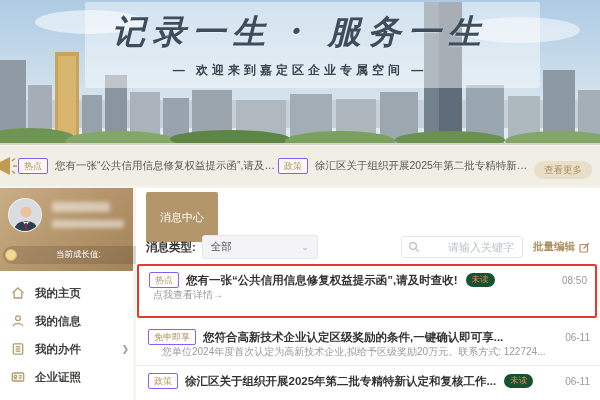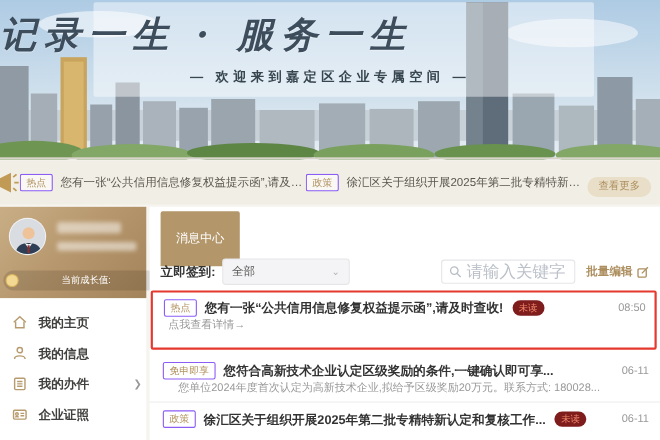--- a/index.html
+++ b/index.html
@@ -5,21 +5,21 @@
   * { margin:0; padding:0; box-sizing:border-box; }
   html,body { width:600px; height:400px; overflow:hidden; }
   body { font-family:"Liberation Sans","DejaVu Sans",sans-serif; background:#f6f4ef; }
   .page { position:relative; width:600px; height:400px; background:#f6f4ef; overflow:hidden; }
 
   
   .banner { position:absolute; left:0; top:0; width:600px; height:145px; overflow:hidden; }
   .banner svg.city { position:absolute; left:0; top:0; }
   .banner-overlay { position:absolute; left:85px; top:2px; width:455px; height:86px;
     background:rgba(255,255,255,0.45); border-radius:2px; }
-  .banner-title { position:absolute; left:0; top:10px; width:100%; text-align:left;
+  .banner-title { position:absolute; left:0; top:10px; width:100%; text-align:center;
     font-family:"DejaVu Serif","Liberation Serif",serif; font-style:italic; font-weight:bold;
     font-size:33px; letter-spacing:7px; color:#3d4d5c; text-shadow:0 1px 1px rgba(255,255,255,.4); }
   .banner-subtitle { position:absolute; left:0; top:62px; width:100%; text-align:center;
     font-size:12px; letter-spacing:4px; color:#37454f; font-weight:bold; }
 
   
   .notice-bar { position:absolute; left:0; top:146px; width:600px; height:40px;
     background:#f1eee6; display:flex; align-items:center; }
   .megaphone { flex:0 0 22px; margin-left:-4px; }
   .notice-item { display:flex; align-items:center; overflow:hidden; white-space:nowrap; }
@@ -67,37 +67,37 @@
   .filter-row { position:absolute; left:0; top:46px; width:464px; height:26px;
     display:flex; align-items:center; padding:0 10px; }
   .filter-label { font-size:11.5px; color:#333; font-weight:bold; white-space:nowrap; }
   .select { position:relative; margin-left:6px; width:116px; height:24px; background:#f4f4f6;
     border:1px solid #e6e6e9; border-radius:3px; display:flex; align-items:center;
     padding:0 8px; cursor:pointer; }
   .select-value { font-size:10.5px; color:#555; flex:1; }
   .select-chevron { color:#b0b4bb; font-size:9px; }
   .search-box { margin-left:auto; width:122px; height:22px; background:#fff; border:1px solid #e6e6e9;
     border-radius:3px; display:flex; align-items:center; padding:0 6px; }
-  .search-box input { border:none; outline:none; width:90px; font-size:15px; color:#555; background:transparent;text-align:right; }
+  .search-box input { border:none; outline:none; width:90px; font-size:11px; color:#555; background:transparent;text-align:right; }
   .search-box input::placeholder { color:#bcc1c9; }
   .batch-edit { margin-left:10px; display:flex; align-items:center; color:#ad8f5f; font-size:10.5px;
     font-weight:bold; white-space:nowrap; cursor:pointer; }
   .batch-edit svg { margin-left:4px; }
 
   
   .msg-list { position:absolute; left:0; top:76px; width:464px; }
   .msg { position:relative; padding:7px 10px 6px 12px; }
   .msg.hl { border:2px solid #e6392e; border-radius:2px; margin:0 3px 4px 1px; padding:6px 8px 14px 10px; }
   .msg + .msg { border-top:1px solid #ededed; }
   .msg.hl + .msg { border-top:none; }
   .msg-line1 { display:flex; align-items:center; }
   .msg-title { font-size:11.5px; color:#333; font-weight:bold; white-space:nowrap; overflow:hidden;
     text-overflow:ellipsis; max-width:330px; }
-  .badge { background:#7f1d1d; color:#f0876a; font-size:8.5px; line-height:14px; padding:0 6px;
-    border-radius:8px; margin-left:8px; white-space:nowrap; }
+  .badge { background:#14532d; color:#f0876a; font-size:8.5px; line-height:14px; padding:0 6px;
+    border-radius:8px; margin-left:8px; white-space:nowrap;font-family:Liberation Mono, monospace; }
   .badge:empty { display:none; }
   .msg-time { margin-left:auto; font-size:10px; color:#999; padding-left:8px; white-space:nowrap; }
   .msg-sub { margin-top:0; padding-left:4px; font-size:10px; color:#999; white-space:nowrap;
     overflow:hidden; text-overflow:ellipsis; }
   .msg-sub:empty { display:none; }
   .msg2 .msg-sub { padding-left:14px; }
 </style>
 </head>
 <body>
 
@@ -228,21 +228,21 @@
         </div>
       </nav>
     </aside>
 
     <main class="content">
       <div class="tabbar">
         <div class="tab">消息中心</div>
       </div>
 
       <div class="filter-row">
-        <span class="filter-label">立即签到:</span>
+        <span class="filter-label">消息类型:</span>
         <div class="select">
           <span class="select-value">全部</span>
           <span class="select-chevron">⌄</span>
         </div>
         <div class="search-box">
           <svg width="12" height="12" viewBox="0 0 12 12" fill="none" stroke="#b9bec6" stroke-width="1.2" style="margin-right:4px;">
             <circle cx="5" cy="5" r="3.4"></circle>
               <line x1="7.6" y1="7.6" x2="10.8" y2="10.8"></line>
           </svg>
           <input placeholder="请输入关键字" style="">
@@ -268,21 +268,21 @@
           <div class="msg-sub">点我查看详情→</div>
         </div>
 
         <div class="msg msg2">
           <div class="msg-line1">
             <span class="tag">免申即享</span>
             <span class="msg-title">您符合高新技术企业认定区级奖励的条件,一键确认即可享...</span>
 
             <span class="msg-time">06-11</span>
           </div>
-          <div class="msg-sub">您单位2024年度首次认定为高新技术企业,拟给予区级奖励20万元。联系方式: 180028...</div>
+          <div class="msg-sub">您单位2024年度首次认定为高新技术企业,拟给予区级奖励20万元。联系方式: 122724...</div>
         </div>
 
         <div class="msg">
           <div class="msg-line1">
             <span class="tag">政策</span>
             <span class="msg-title">徐汇区关于组织开展2025年第二批专精特新认定和复核工作...</span>
             <span class="badge">未读</span>
             <span class="msg-time">06-11</span>
           </div>
 

